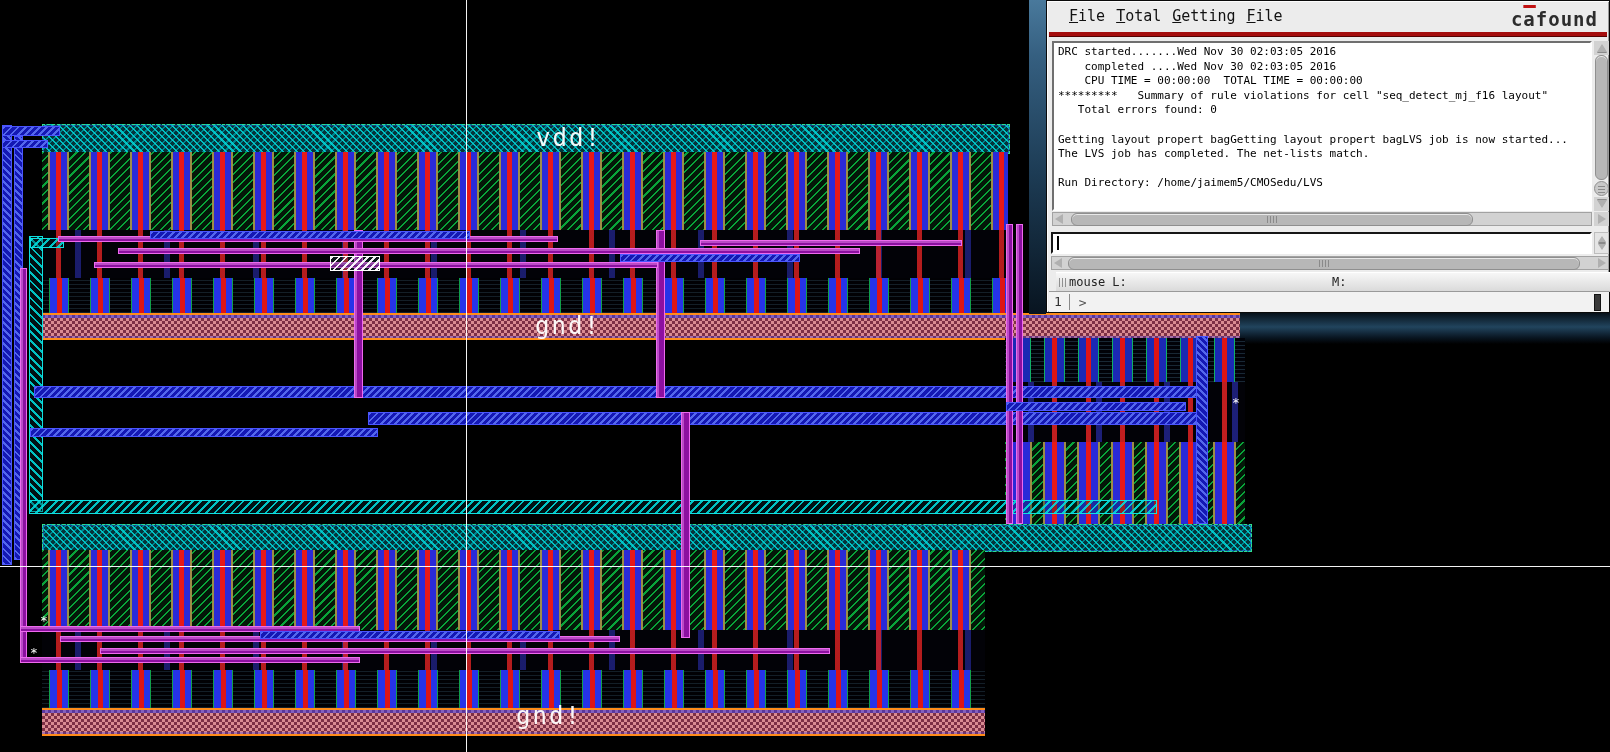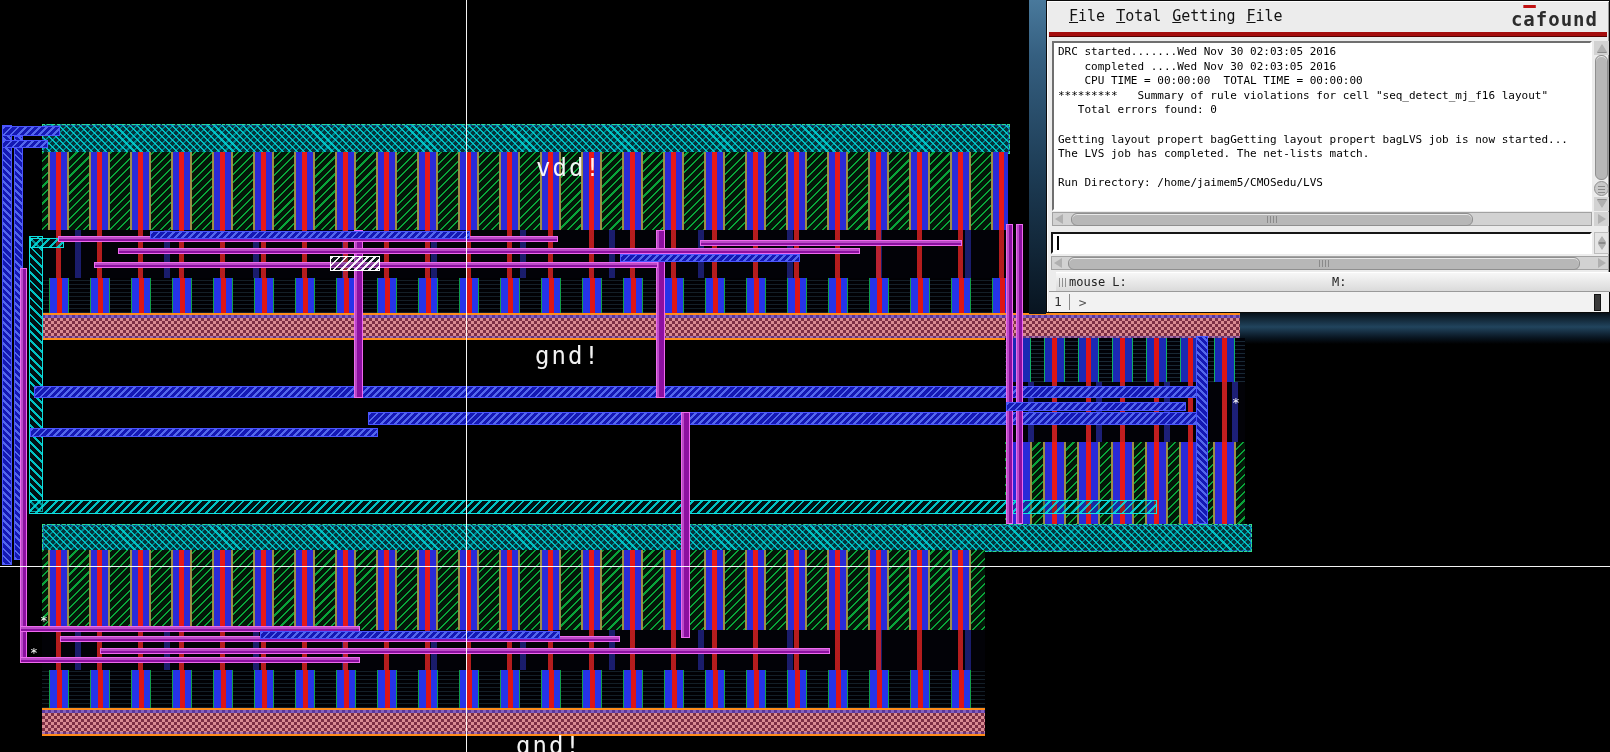--- a/index.html
+++ b/index.html
@@ -62,21 +62,21 @@
   .wire.mv{background-color:#8c10a0;border:1px solid #ee6aee;
     box-shadow:inset 2px 0 0 rgba(255,165,255,.4);}
   .wire.ch{background-color:rgba(0,45,55,.35);border:1px solid #10e0e0;
     background-image:repeating-linear-gradient(135deg, rgba(0,225,225,.85) 0 2px, transparent 2px 6px);}
   .wire.cv{background-color:rgba(0,45,55,.35);border:1px solid #10e0e0;
     background-image:repeating-linear-gradient(45deg, rgba(0,225,225,.85) 0 2px, transparent 2px 6px);}
   .sel-box{position:absolute;border:1px solid #ffffff;background-color:rgba(40,70,80,.3);
     background-image:repeating-linear-gradient(135deg, rgba(255,255,255,.95) 0 2px, transparent 2px 5px);}
 
   .net-label{position:absolute;color:#fff;font-size:24px;letter-spacing:2px;
-    font-family:"DejaVu Sans Mono",monospace;font-weight:400;opacity:.95;margin-top:30px;}
+    font-family:"DejaVu Sans Mono",monospace;font-weight:400;opacity:.95;}
   .pin-mark{position:absolute;color:#fff;font-size:13px;line-height:8px;}
 
   .xhair-v{position:absolute;left:466px;top:0;width:1px;height:752px;background:rgba(255,255,255,.95);}
   .xhair-h{position:absolute;left:0;top:566px;width:1610px;height:1px;background:rgba(255,255,255,.95);}
 
   .win-edge{position:absolute;left:1029px;top:0;width:17px;height:314px;
     background:linear-gradient(180deg,#49799c 0%,#355f80 18%,#1d3c55 55%,#081420 100%);}
   .win-glow-bottom{position:absolute;left:1034px;top:313px;width:576px;height:31px;
     background:linear-gradient(180deg,#08141e 0%,#27506e 45%,#0a1826 80%,#000 100%);opacity:.85;}
 

